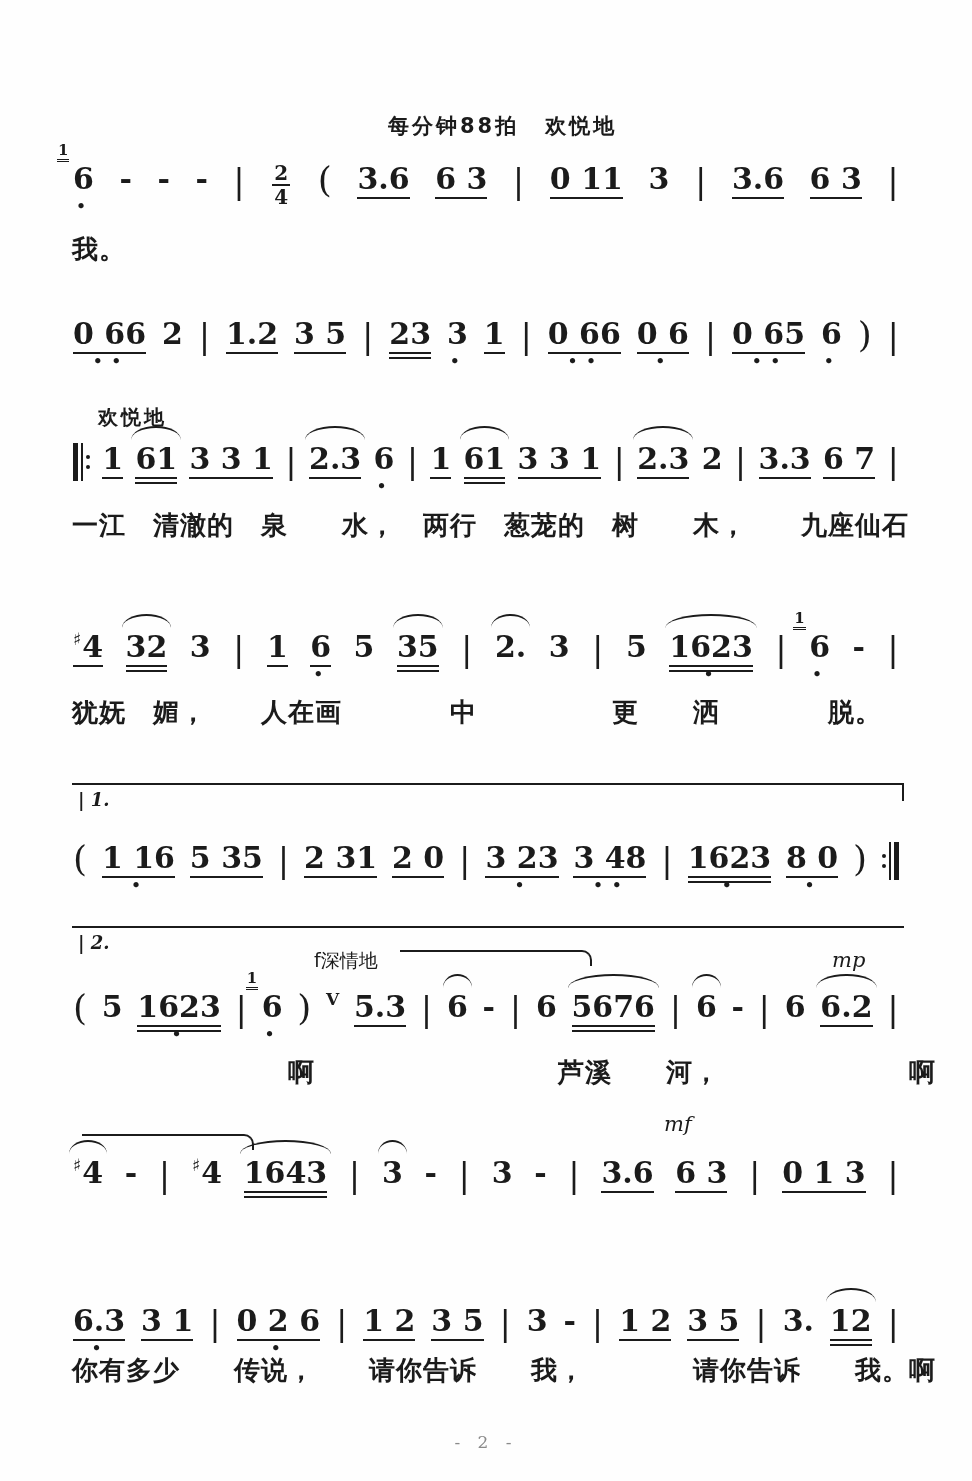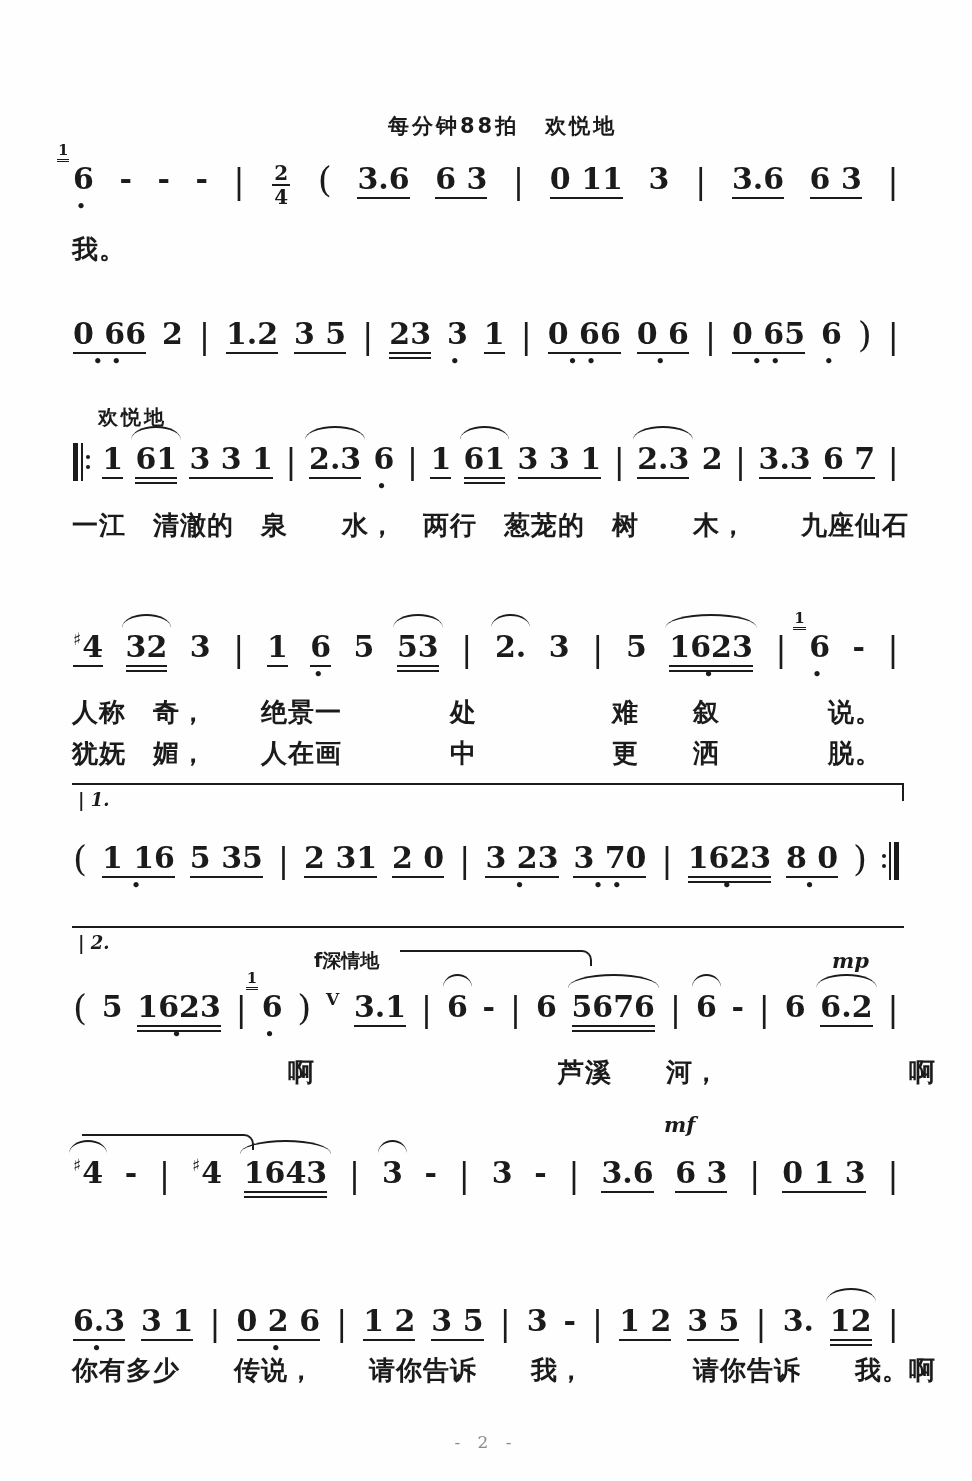--- a/index.html
+++ b/index.html
@@ -54,21 +54,21 @@
   .s5 .lyric{margin-top:22px}
   .s6 .lyric{margin-top:24px}
   .s7 .lyric{margin-top:10px}
   .lyric + .lyric{margin-top:6px !important;}
   .syslabel{position:absolute;top:-32px;left:26px;font-size:20px;font-weight:700;
     font-family:"DejaVu Sans","Liberation Sans",sans-serif;letter-spacing:3px;}
   .s2 .syslabel{top:0px;}
   .volta-line{position:absolute;top:0;left:0;right:-4px;border-top:2px solid #1b1b1b;}
   .tick::after{content:'';position:absolute;right:0;top:0;height:16px;border-right:2px solid #1b1b1b;}
   .volta-label{position:absolute;top:6px;left:6px;font-size:18px;font-style:italic;font-weight:600;}
-  .mark{position:absolute;font-size:19px;font-weight:700;white-space:pre;
+  .mark{position:absolute;font-size:19px;font-weight:400;white-space:pre;
     font-family:"DejaVu Sans","Liberation Sans",sans-serif;}
   .dyn{font-style:italic;font-family:"DejaVu Serif","Liberation Serif",serif;font-size:21px;}
   .s5 .mark{top:22px}
   .s6 .mark{top:-4px}
   .mline{position:absolute;height:14px;border-top:2px solid #1b1b1b;border-right:2px solid #1b1b1b;
     border-top-right-radius:10px;}
   .s5 .mline{top:24px}
   .s6 .mline{top:18px}
   .footer{position:absolute;top:1432px;left:0;width:100%;text-align:center;
     color:#8a8a8a;font-size:17px;letter-spacing:6px;}
@@ -149,48 +149,47 @@
       </div>
       <div class="system s3">
         <div class="notes">
           <span class="tok"><span class="sharp">♯</span><span class="txt">4</span><i class="u1"></i></span>
           <span class="tok"><span class="txt">32</span><i class="u1"></i><i class="u2"></i><i class="slur"></i></span>
           <span class="tok"><span class="txt">3</span></span>
           <span class="tok bar"><span class="txt">|</span></span>
           <span class="tok"><span class="txt">1</span><i class="u1"></i></span>
           <span class="tok"><span class="txt">6</span><i class="u1"></i><span class="dbdots">•</span></span>
           <span class="tok"><span class="txt">5</span></span>
-          <span class="tok"><span class="txt">53</span><i class="u1"></i><i class="u2"></i><i class="slur"></i></span>
+          <span class="tok"><span class="txt">35</span><i class="u1"></i><i class="u2"></i><i class="slur"></i></span>
           <span class="tok bar"><span class="txt">|</span></span>
           <span class="tok"><span class="txt">2.</span><i class="slur"></i></span>
           <span class="tok"><span class="txt">3</span></span>
           <span class="tok bar"><span class="txt">|</span></span>
           <span class="tok"><span class="txt">5</span></span>
           <span class="tok"><span class="txt">1623</span><i class="u1"></i><i class="u2"></i><span class="dbdots">•</span><i class="slur"></i></span>
           <span class="tok bar"><span class="txt">|</span></span>
           <span class="tok"><span class="grace">1</span><span class="txt">6</span><span class="dbdots">•</span></span>
           <span class="tok"><span class="txt">-</span></span>
           <span class="tok bar"><span class="txt">|</span></span>
         </div>
-        <div class="lyric">人称　奇，　　绝景一　　　　处　　　　　难　　叙　　　　说。</div>
         <div class="lyric">犹妩　媚，　　人在画　　　　中　　　　　更　　洒　　　　脱。</div>
       </div>
       <div class="system s4">
         <div class="volta-line tick"></div>
         <span class="volta-label">| 1.</span>
         <div class="notes">
           <span class="tok paren"><span class="txt">(</span></span>
           <span class="tok"><span class="txt">1 16</span><i class="u1"></i><span class="dbdots">•</span></span>
           <span class="tok"><span class="txt">5 35</span><i class="u1"></i></span>
           <span class="tok bar"><span class="txt">|</span></span>
           <span class="tok"><span class="txt">2 31</span><i class="u1"></i></span>
           <span class="tok"><span class="txt">2 0</span><i class="u1"></i></span>
           <span class="tok bar"><span class="txt">|</span></span>
           <span class="tok"><span class="txt">3 23</span><i class="u1"></i><span class="dbdots">•</span></span>
-          <span class="tok"><span class="txt">3 70</span><i class="u1"></i><span class="dbdots">••</span></span>
+          <span class="tok"><span class="txt">3 48</span><i class="u1"></i><span class="dbdots">••</span></span>
           <span class="tok bar"><span class="txt">|</span></span>
           <span class="tok"><span class="txt">1623</span><i class="u1"></i><i class="u2"></i><span class="dbdots">•</span></span>
           <span class="tok"><span class="txt">8 0</span><i class="u1"></i><span class="dbdots">•</span></span>
           <span class="tok paren"><span class="txt">)</span></span>
           <span class="tok rep"><span class="rdots"><i></i><i></i></span><i class="rthin"></i><i class="rthick"></i></span>
         </div>
       </div>
       <div class="system s5">
         <div class="volta-line"></div>
         <span class="volta-label">| 2.</span>
@@ -198,21 +197,21 @@
         <div class="mline" style="left: 328px; width: 190px;"></div>
         <div class="mark dyn" style="left: 760px;">mp</div>
         <div class="notes">
           <span class="tok paren"><span class="txt">(</span></span>
           <span class="tok"><span class="txt">5</span></span>
           <span class="tok"><span class="txt">1623</span><i class="u1"></i><i class="u2"></i><span class="dbdots">•</span></span>
           <span class="tok bar"><span class="txt">|</span></span>
           <span class="tok"><span class="grace">1</span><span class="txt">6</span><span class="dbdots">•</span></span>
           <span class="tok paren"><span class="txt">)</span></span>
           <span class="tok breath"><span class="txt">V</span></span>
-          <span class="tok"><span class="txt">3.1</span><i class="u1"></i></span>
+          <span class="tok"><span class="txt">5.3</span><i class="u1"></i></span>
           <span class="tok bar"><span class="txt">|</span></span>
           <span class="tok"><span class="txt">6</span><i class="slur"></i></span>
           <span class="tok"><span class="txt">-</span></span>
           <span class="tok bar"><span class="txt">|</span></span>
           <span class="tok"><span class="txt">6</span></span>
           <span class="tok"><span class="txt">5676</span><i class="u1"></i><i class="u2"></i><i class="slur"></i></span>
           <span class="tok bar"><span class="txt">|</span></span>
           <span class="tok"><span class="txt">6</span><i class="slur"></i></span>
           <span class="tok"><span class="txt">-</span></span>
           <span class="tok bar"><span class="txt">|</span></span>

